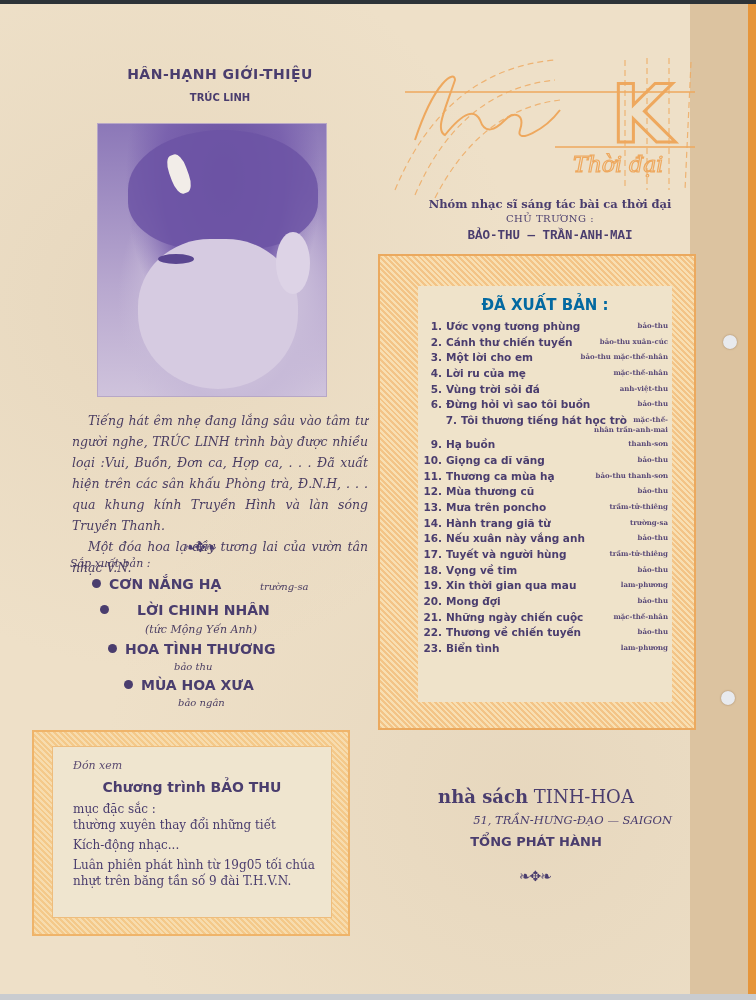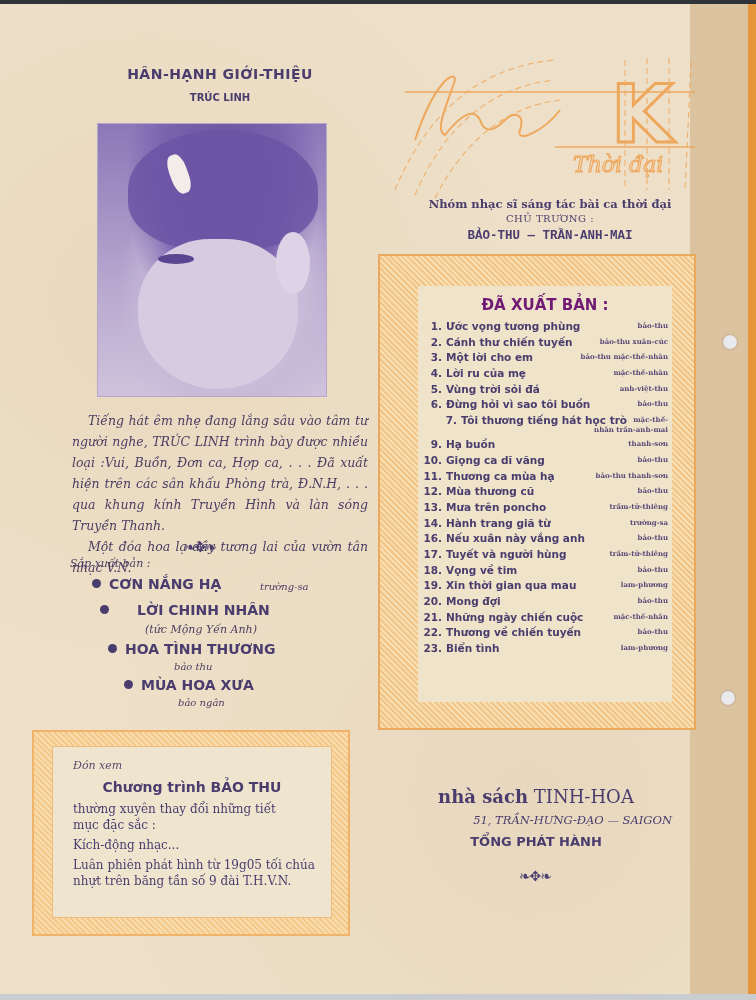--- a/index.html
+++ b/index.html
@@ -137,21 +137,21 @@
     position: absolute; left: 378px; top: 254px; width: 318px; height: 476px;
     background: repeating-linear-gradient(45deg, #f3c487 0 2px, #f8dfb2 2px 4px);
     border: 2px solid #eba95e; box-sizing: border-box;
   }
   .box-right .inner {
     position: absolute; left: 38px; top: 30px; right: 22px; bottom: 26px;
     background: #efe3ca;
   }
   .published-title {
     position: absolute; left: 0; right: 0; top: 10px; text-align: center;
-    font-family: "DejaVu Sans", sans-serif; font-weight: bold; font-size: 15px; color: #701a75;
+    font-family: "DejaVu Sans", sans-serif; font-weight: bold; font-size: 15px; color: #0369a1;
   }
   .song-list { position: absolute; left: 0; right: 4px; top: 34px; }
   .song {
     position: relative; height: 15.7px;
     font-family: "DejaVu Sans", sans-serif; font-weight: bold; font-size: 10.5px; color: #4a3d6e;
     white-space: nowrap;
   }
   .song .num { display: inline-block; width: 24px; text-align: right; margin-right: 4px; }
   .song .author {
     position: absolute; right: 0; top: 1px; font-family: "DejaVu Serif", serif; font-weight: bold;
@@ -224,22 +224,22 @@
 <div class="up-item" style="left:124px; top:677px;">
   <span class="dot"></span><span>MÙA HOA XƯA</span>
 </div>
 <div class="up-author" style="left:178px; top:697px;">bảo ngân</div>
 
 <div class="box-left">
   <div class="inner">
     <div class="bl-invite">Đón xem</div>
     <div class="bl-title">Chương trình BẢO THU</div>
     <div class="bl-body">
+      <div>mục đặc sắc :</div>
       <div>thường xuyên thay đổi những tiết</div>
-      <div>mục đặc sắc :</div>
       <div class="gap"></div>
       <div>Kích-động nhạc...</div>
       <div class="gap"></div>
       <div>Luân phiên phát hình từ 19g05 tối chúa</div>
       <div>nhựt trên băng tần số 9 đài T.H.V.N.</div>
     </div>
   </div>
 </div>
 
 <div class="logo">

